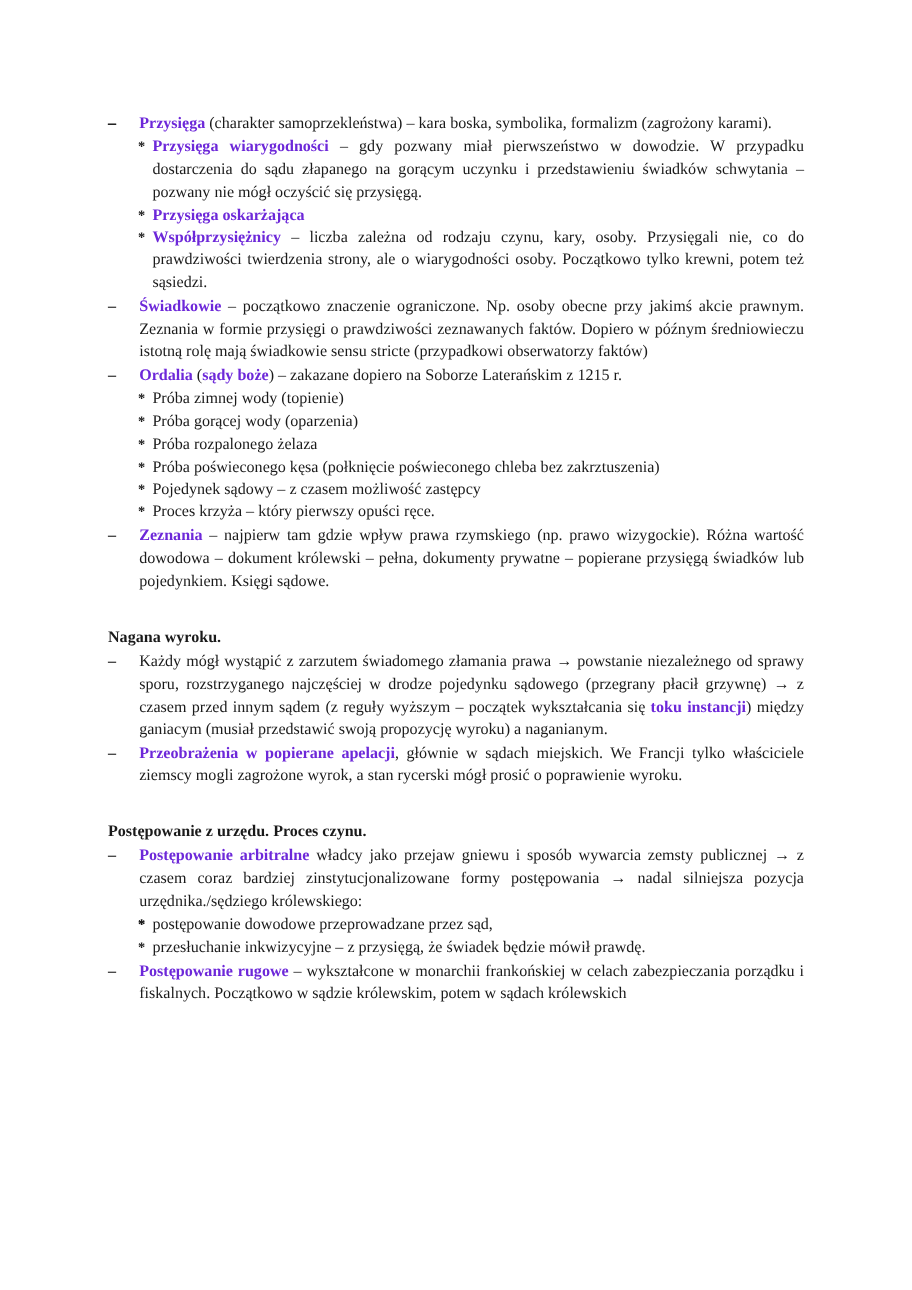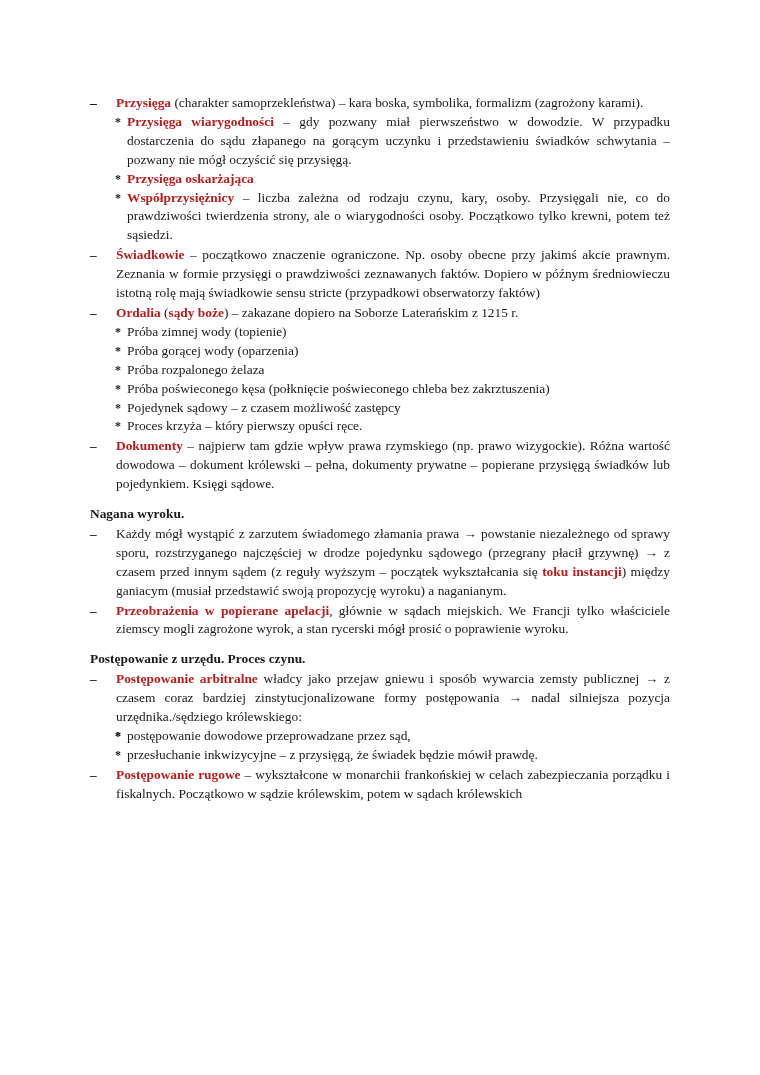--- a/index.html
+++ b/index.html
@@ -3,22 +3,22 @@
 <meta charset="utf-8">
 <style>
   html, body { margin: 0; padding: 0; background: #ffffff; }
   body { width: 760px; height: 1075px; position: relative; overflow: hidden;
          font-family: "Liberation Serif", "DejaVu Serif", serif; color: #1a1a1a; }
   .page { position: absolute; left: 90px; top: 93px; width: 580px; font-size: 13.4px; line-height: 18.9px; }
   .item { position: relative; padding-left: 26px; text-align: justify; }
   .item .dash { position: absolute; left: 0; top: 0; font-weight: bold; }
   .sub { position: relative; padding-left: 37px; text-align: justify; }
   .sub .star { position: absolute; left: 25px; top: 0; font-weight: bold; font-size: 12px; }
-  .heading { font-weight: bold; margin-top: 11px; margin-bottom: 0; }
-  b { font-weight: bold; color: #b91c1c; }
+  .heading { font-weight: bold; margin-top: 28px; margin-bottom: 0; }
+  b { font-weight: bold; color: #6d28d9; }
   .gap-before { margin-top: 1px; }
 </style>
 </head>
 <body>
 
 <div class="page">
 
   <div>
     <div class="item">
       <span class="dash">–</span>
@@ -70,21 +70,21 @@
       <span class="star">*</span>
       <span>Pojedynek sądowy – z czasem możliwość zastępcy</span>
     </div>
     <div class="sub">
       <span class="star">*</span>
       <span>Proces krzyża – który pierwszy opuści ręce.</span>
     </div>
 
     <div class="item gap-before">
       <span class="dash">–</span>
-      <b>Dokumenty</b><span> – najpierw tam gdzie wpływ prawa rzymskiego (np. prawo wizygockie). Różna wartość dowodowa – dokument królewski – pełna, dokumenty prywatne – popierane przysięgą świadków lub pojedynkiem. Księgi sądowe.</span>
+      <b>Zeznania</b><span> – najpierw tam gdzie wpływ prawa rzymskiego (np. prawo wizygockie). Różna wartość dowodowa – dokument królewski – pełna, dokumenty prywatne – popierane przysięgą świadków lub pojedynkiem. Księgi sądowe.</span>
     </div>
   </div>
 
   <div>
     <div class="heading">Nagana wyroku.</div>
     <div class="item gap-before">
       <span class="dash">–</span>
       <span>Każdy mógł wystąpić z zarzutem świadomego złamania prawa → powstanie niezależnego od sprawy sporu, rozstrzyganego najczęściej w drodze pojedynku sądowego (przegrany płacił grzywnę) → z czasem przed innym sądem (z reguły wyższym – początek wykształcania się </span><b>toku instancji</b><span>) między ganiacym (musiał przedstawić swoją propozycję wyroku) a naganianym.</span>
     </div>
     <div class="item gap-before">

